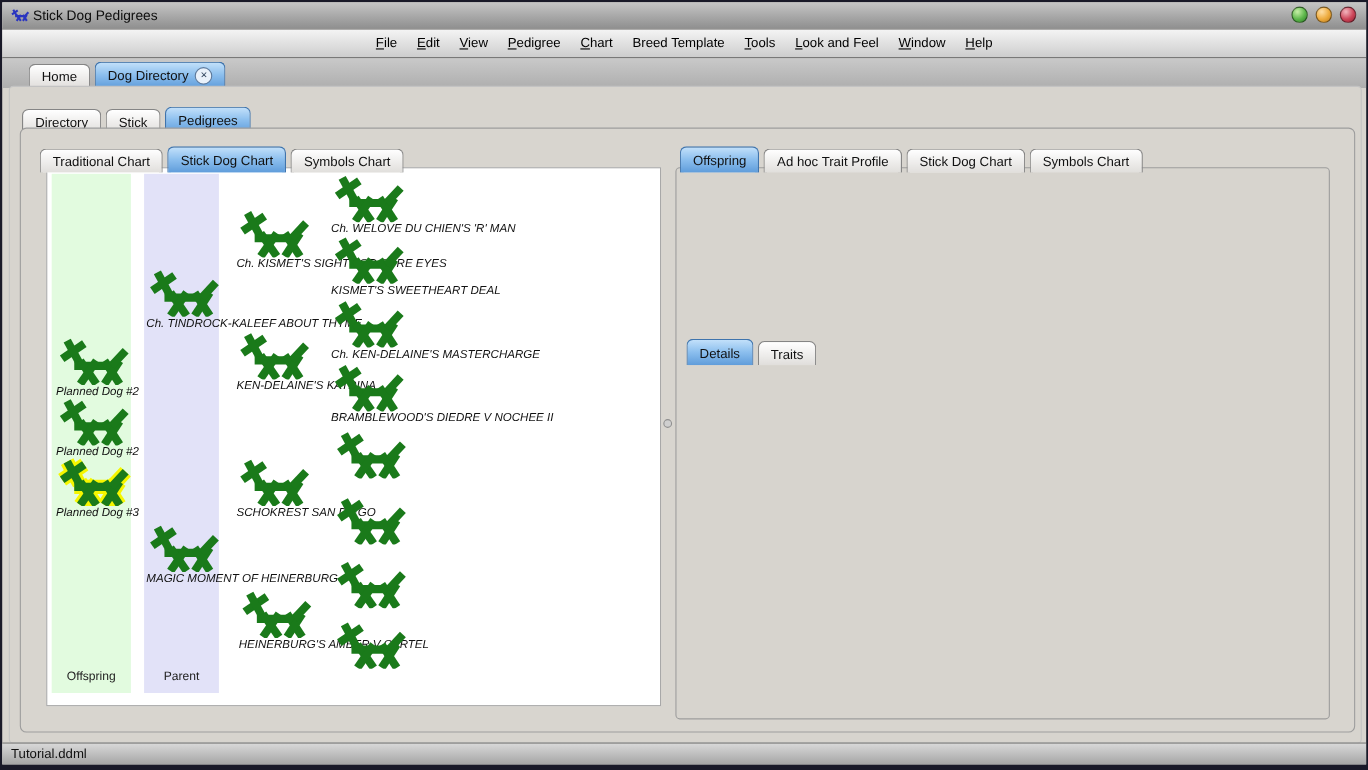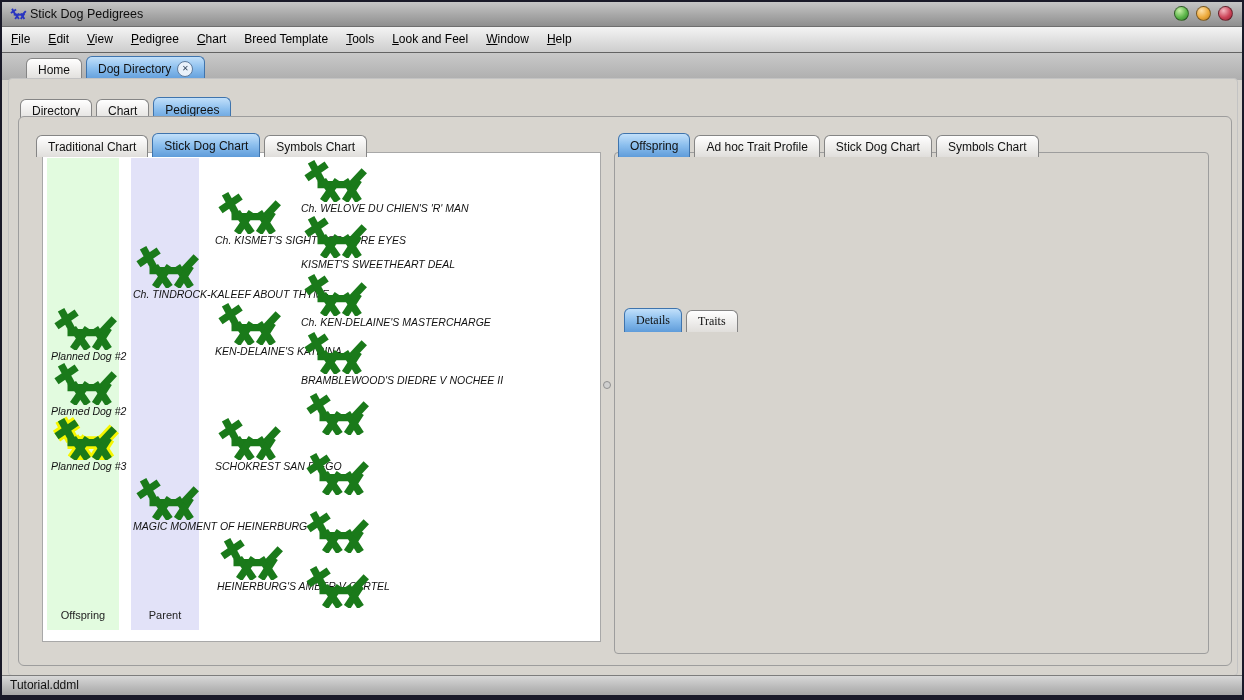--- a/index.html
+++ b/index.html
@@ -9,40 +9,40 @@
   .abs{position:absolute;}
   
   .titlebar{position:absolute;top:0;left:0;right:0;height:24px;
     background:linear-gradient(#c6c6c6,#a7a7a7 55%,#8f8f8f);border-bottom:1px solid #6f6f6f;}
   .title-text{position:absolute;left:28px;top:0;line-height:24px;font-size:12.5px;color:#0d0d0d;}
   .app-icon{position:absolute;left:7px;top:5px;width:18px;height:13px;}
   .win-btns{position:absolute;right:9px;top:4px;display:flex;gap:7px;}
   .win-btn{width:15px;height:15px;border-radius:50%;border:1px solid rgba(0,0,0,.45);box-sizing:border-box;}
   
   .menubar{position:absolute;top:25px;left:0;right:0;height:25px;
-    background:linear-gradient(#f4f4f4,#cdcdcd);border-bottom:1px solid #636363;}
+    background:linear-gradient(#f4f4f4,#cdcdcd);border-bottom:1px solid #636363;text-align:center;}
   .menu-item{display:inline-block;padding:0 9px;line-height:24px;color:#000;cursor:default;}
   
   .maintab-row{position:absolute;top:51px;left:0;right:0;height:27px;
     background:linear-gradient(#c9c9c9,#aeaeae);padding-left:24px;}
   .tab{position:relative;display:inline-flex;align-items:center;gap:6px;height:21px;
     margin-top:5px;margin-right:4px;padding:0 11px;border:1px solid #858585;border-bottom:none;
     border-radius:6px 6px 0 0;background:linear-gradient(#ffffff,#e0dedb);vertical-align:bottom;white-space:nowrap;}
   .tab.sel{background:linear-gradient(#c2e0fa,#8cbfee 48%,#5f9cda);border-color:#3f74ad;height:23px;margin-top:3px;}
   .tab-close{display:inline-flex;align-items:center;justify-content:center;width:14px;height:14px;
     border-radius:50%;border:1px solid #5d7a9d;background:#e9f1fa;font-size:8px;color:#33465e;}
   
   .content-panel{position:absolute;top:76px;left:6px;width:1228px;height:596px;
     border:1px solid #c3c3c3;border-radius:4px;background:#d7d4ce;}
   .pedigree-panel{position:absolute;top:114px;left:16px;width:1212px;height:548px;
     border:1px solid #9d9d9d;border-radius:6px;background:#d8d5cf;}
   .viewtab-row{position:absolute;top:92px;left:18px;height:23px;}
   .charttab-row{position:absolute;top:128px;left:34px;height:23px;z-index:3;}
   .righttab-row{position:absolute;top:128px;left:616px;height:23px;z-index:3;}
-  .detailtab-row{position:absolute;top:303px;left:622px;height:23px;z-index:3;font-family:Liberation Serif, serif;}
+  .detailtab-row{position:absolute;top:303px;left:622px;height:23px;z-index:3;}
   .chart-area{position:absolute;top:150px;left:40px;width:557px;height:488px;
     background:#ffffff;border:1px solid #a8a8a8;z-index:2;overflow:hidden;}
   .chart-col{position:absolute;top:5px;height:472px;}
   .col-label{position:absolute;top:456px;font-size:11px;color:#222;text-align:center;}
   .dog{position:absolute;width:72px;height:44px;}
   .dog-label{position:absolute;font-size:10.5px;font-style:italic;white-space:nowrap;color:#111;}
   .splitter-knob{position:absolute;left:601px;top:379px;width:6px;height:6px;border-radius:50%;
     background:#cfcfcf;border:1px solid #909090;z-index:2;}
   .right-panel{position:absolute;top:150px;left:612px;width:593px;height:500px;
     border:1px solid #9d9d9d;border-radius:4px;background:#d7d4ce;z-index:2;}
@@ -110,21 +110,21 @@
         <span>Home</span>
       </div><div class="tab sel">
         <span>Dog Directory</span>
         <span class="tab-close">✕</span>
       </div></div>
 
   <div class="content-panel"></div>
   <div class="viewtab-row" id="viewtab-row"><div class="tab">
         <span>Directory</span>
       </div><div class="tab">
-        <span>Chart</span>
+        <span>Stick</span>
       </div><div class="tab sel">
         <span>Pedigrees</span>
       </div></div>
   <div class="pedigree-panel"></div>
 
   <div class="charttab-row" id="charttab-row"><div class="tab">
         <span>Traditional Chart</span>
       </div><div class="tab sel">
         <span>Stick Dog Chart</span>
       </div><div class="tab">

